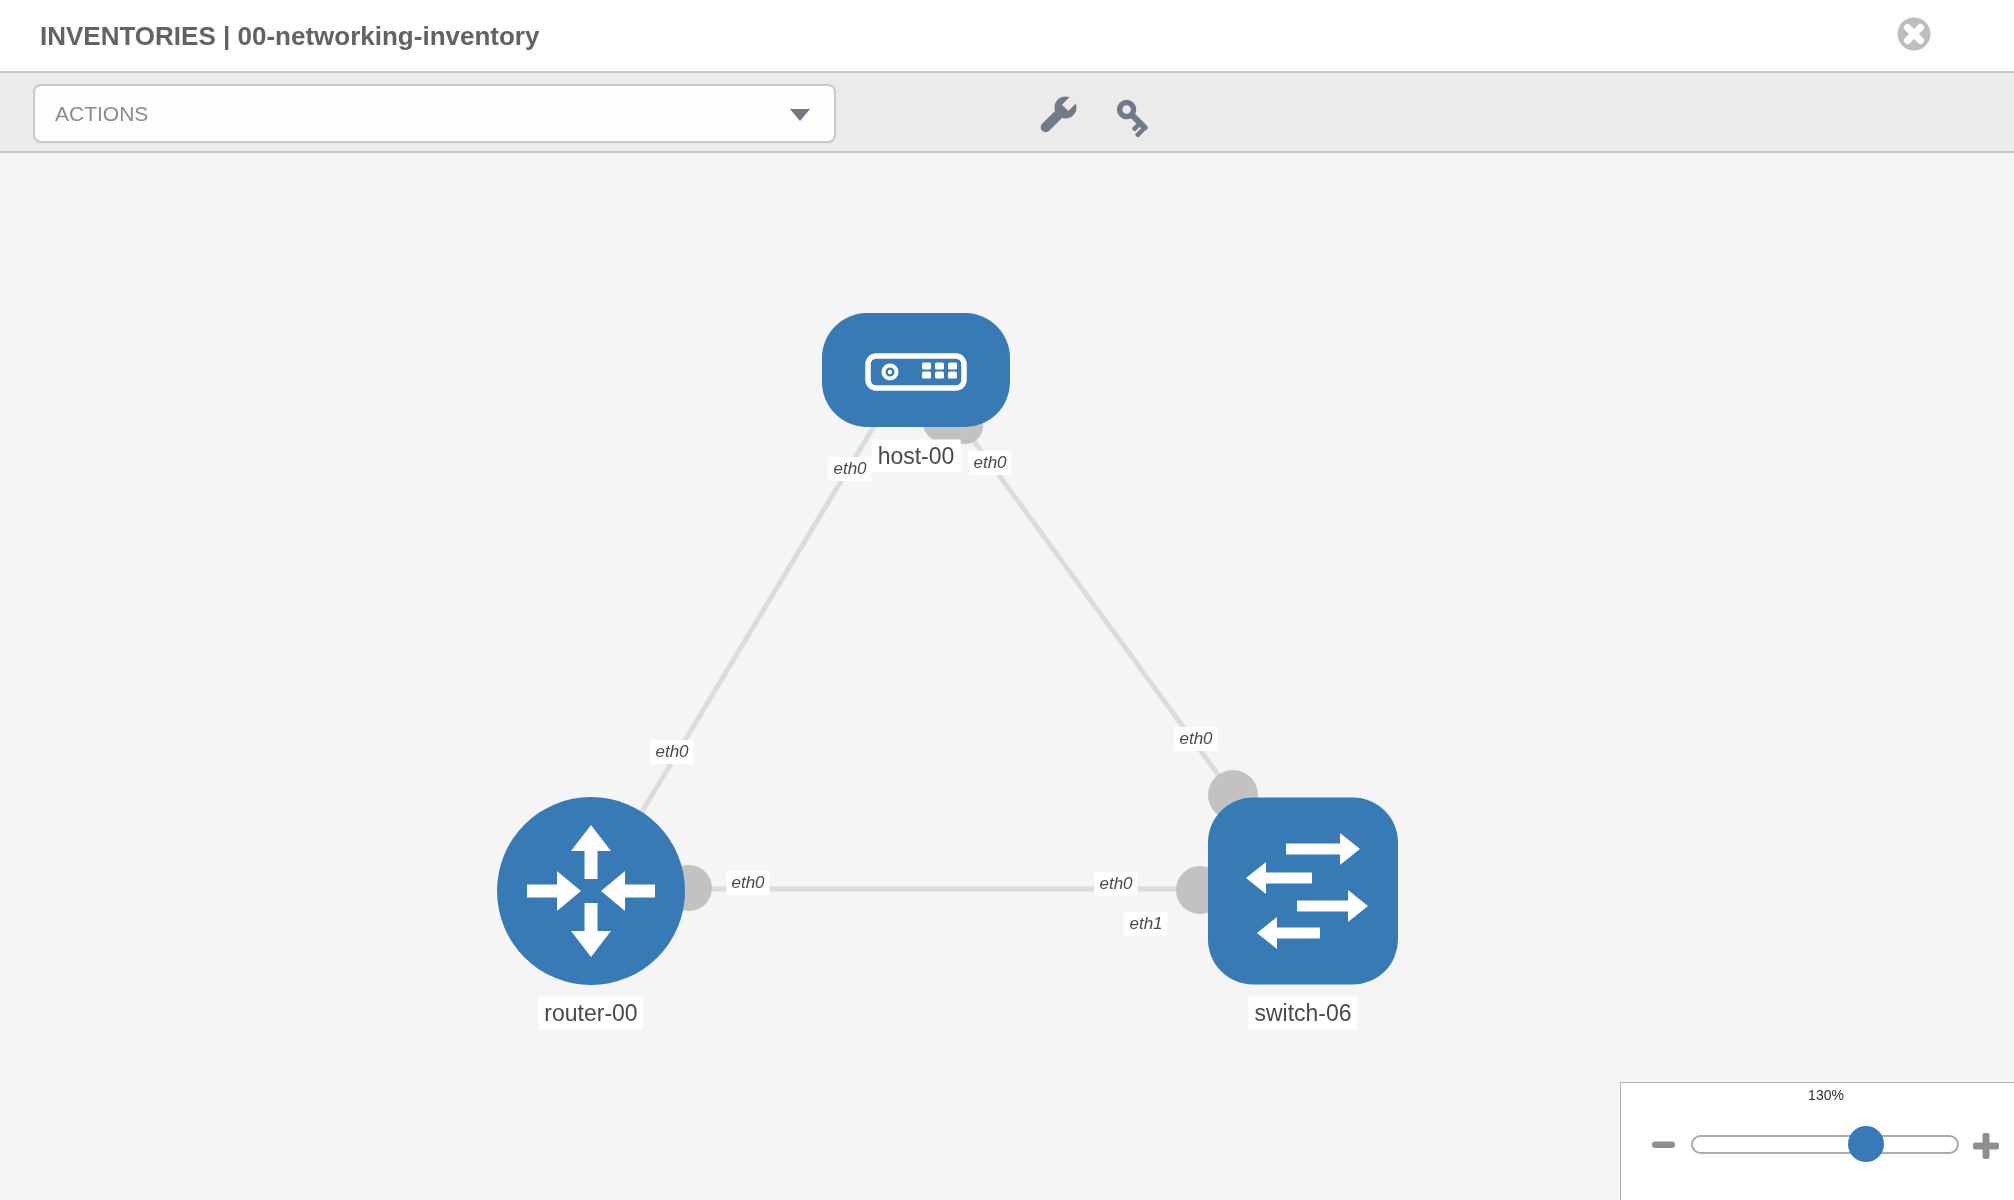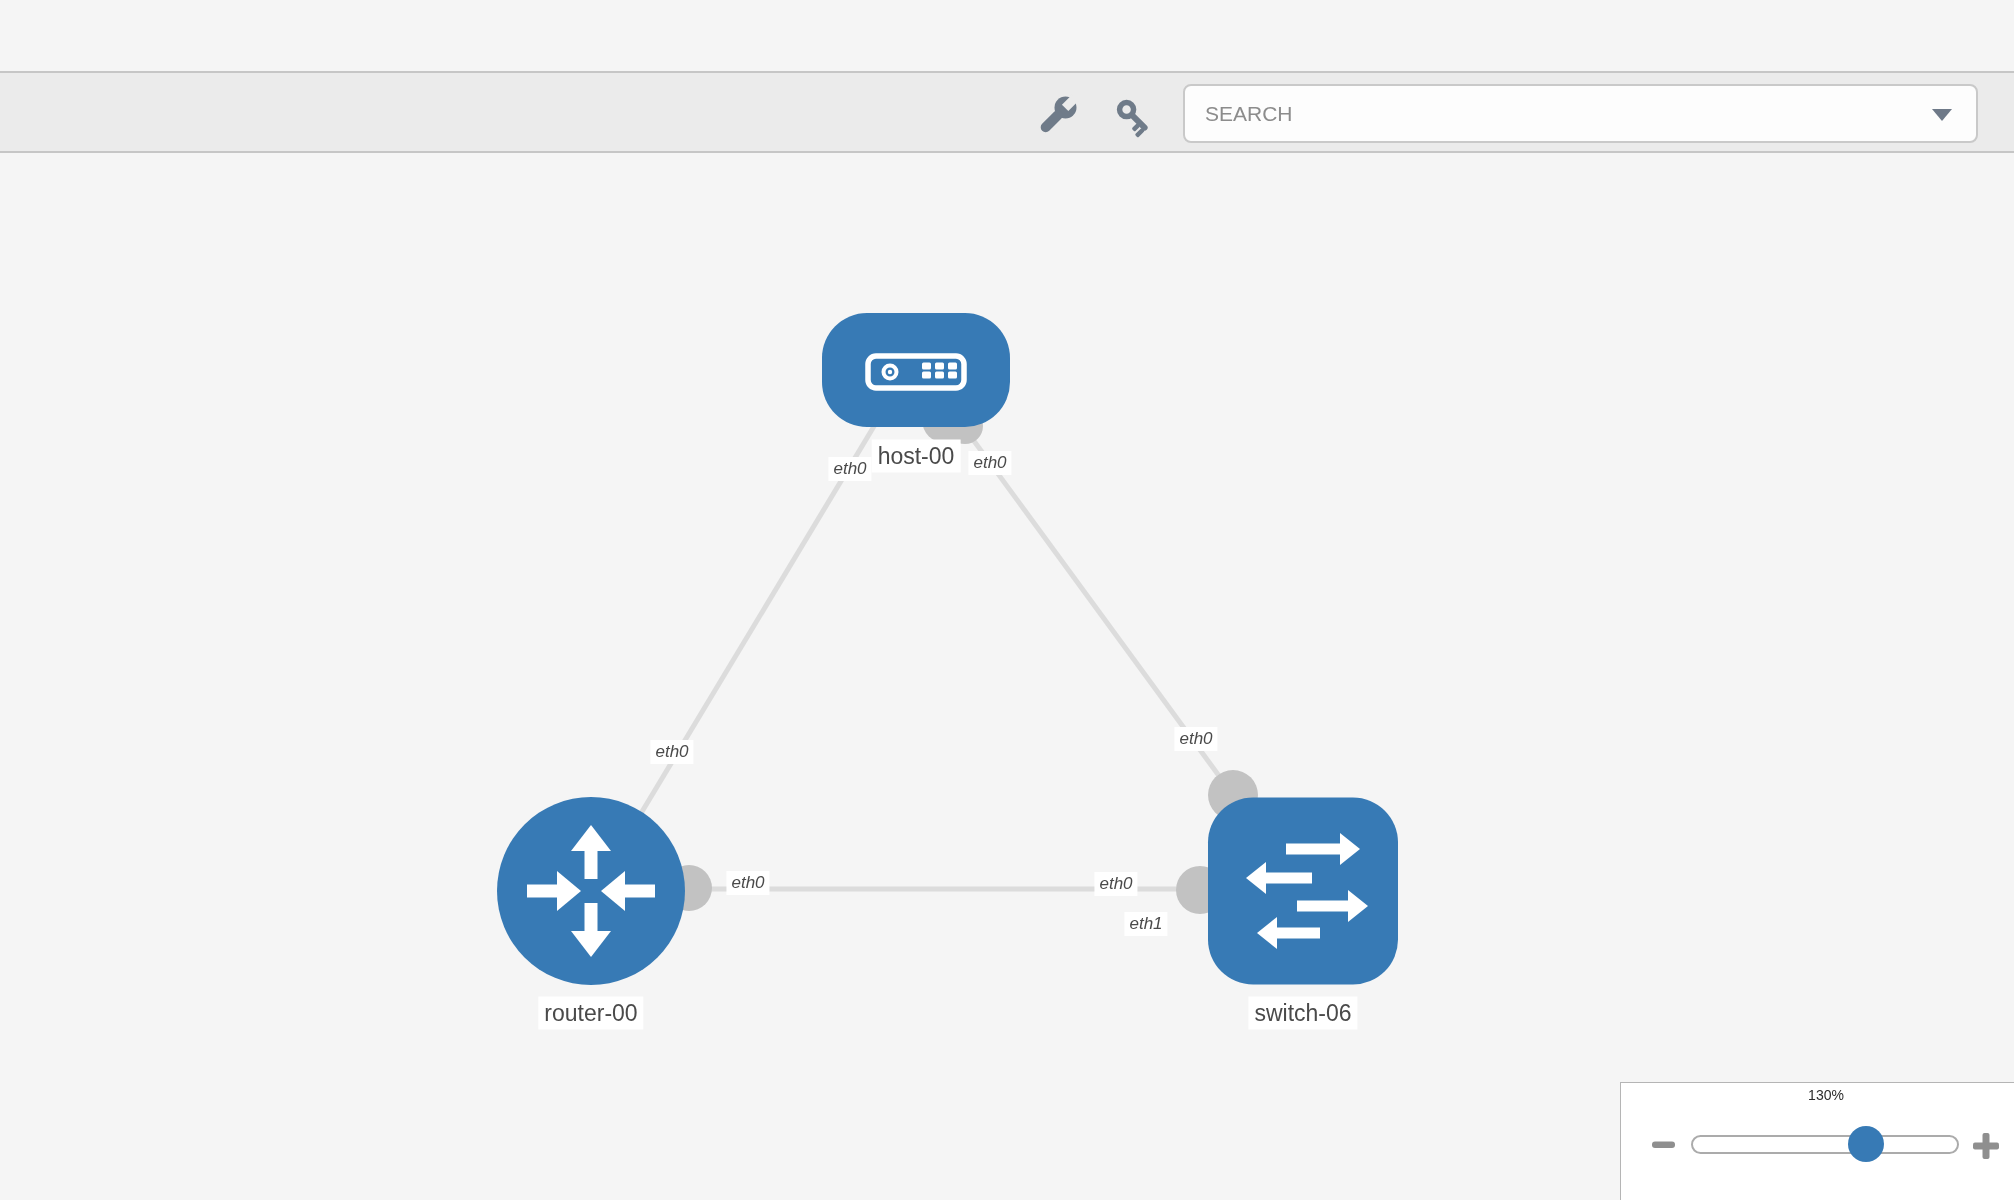--- a/index.html
+++ b/index.html
@@ -148,23 +148,36 @@
         <div class="edge-label" style="left: 748px; top: 883px;">eth0</div>
         <div class="edge-label" style="left: 1196px; top: 739px;">eth0</div>
         <div class="edge-label" style="left: 1116px; top: 884px;">eth0</div>
         <div class="edge-label" style="left: 1146px; top: 924px;">eth1</div>
         <div class="node-label" style="left: 916px; top: 456px; text-align: right;">host-00</div>
         <div class="node-label" style="left: 591px; top: 1013px;">router-00</div>
         <div class="node-label" style="left: 1303px; top: 1013px;">switch-06</div>
       </div>
   </div>
 
+  <div class="titlebar">
+    <div class="page-title">INVENTORIES | 00-networking-inventory</div>
+    <button class="close-btn" title="">
+      <svg width="34" height="34" viewBox="0 0 34 34">
+        <circle cx="17" cy="17" r="16.5" fill="#bdbdbd"></circle>
+        <path d="M10.5 10.5 L23.5 23.5 M10.5 23.5 L23.5 10.5" stroke="#ffffff" stroke-width="7" stroke-linecap="round"></path>
+      </svg>
+    </button>
+  </div>
 
   <div class="toolbar">
 
+    <div class="select-box actions">
+      <span>ACTIONS</span>
+      <span class="caret"></span>
+    </div>
 
     <button class="tool-icon-btn wrench">
       <svg width="44" height="44" viewBox="-22 -22 44 44">
         <g transform="rotate(45)">
           <circle cx="0" cy="-12" r="11" fill="#6f7b89"></circle>
           <rect x="-4.5" y="-26" width="9" height="14.5" fill="#ebebeb"></rect>
           <rect x="-5" y="-6" width="10" height="27" rx="5" fill="#6f7b89"></rect>
         </g>
       </svg>
     </button>
@@ -173,24 +186,20 @@
       <svg width="44" height="44" viewBox="-22 -22 44 44">
         <g transform="rotate(-45)">
           <circle cx="0" cy="-10.5" r="7" fill="none" stroke="#6f7b89" stroke-width="5.5"></circle>
           <rect x="-3" y="-4" width="6" height="22" rx="3" fill="#6f7b89"></rect>
           <rect x="-10" y="6.5" width="8" height="4.5" rx="1.5" fill="#6f7b89"></rect>
           <rect x="-12" y="13" width="10" height="4.5" rx="1.5" fill="#6f7b89"></rect>
         </g>
       </svg>
     </button>
 
-    <div class="select-box search">
-      <span>SEARCH</span>
-      <span class="caret"></span>
-    </div>
   </div>
 
   <div class="zoom-panel">
     <div class="zoom-level">130%</div>
 
     <button class="zoom-minus-btn">
       <svg width="30" height="30" viewBox="0 0 30 30">
         <rect x="3" y="11.5" width="23" height="6.5" rx="3" fill="#8f8f8f"></rect>
       </svg>
     </button>

